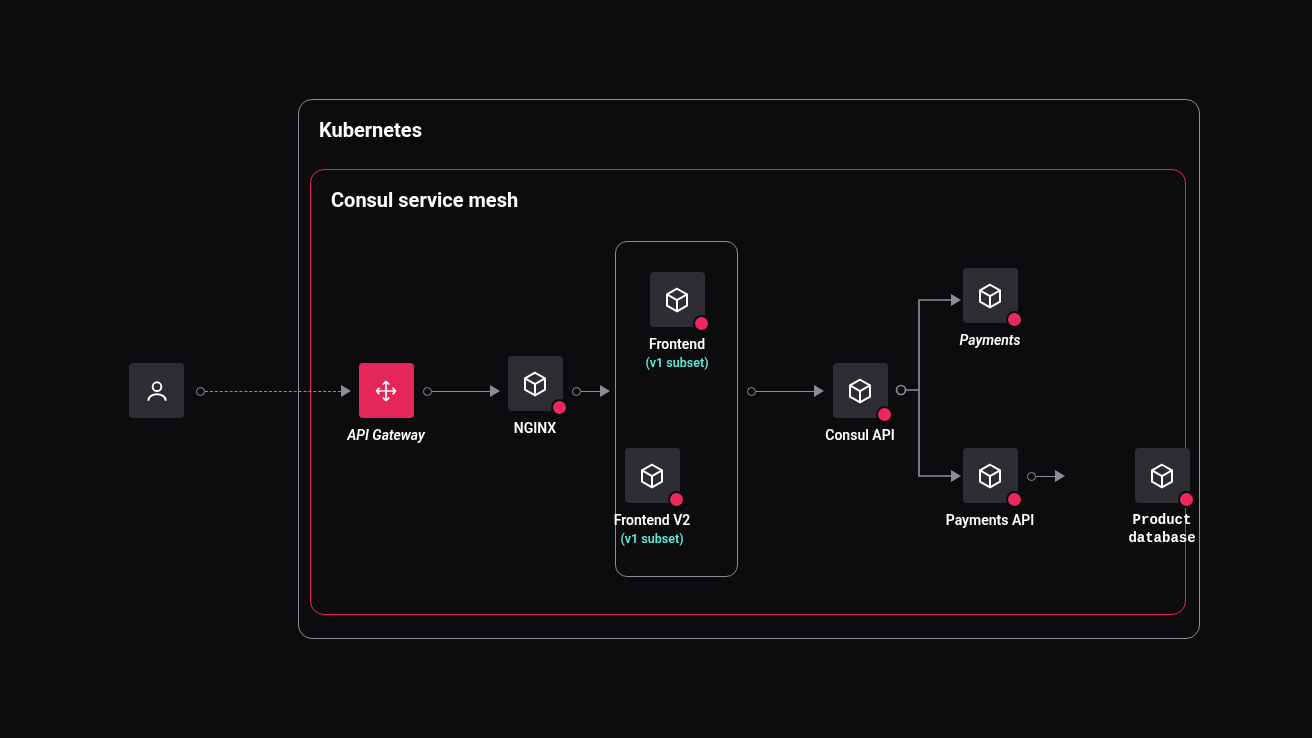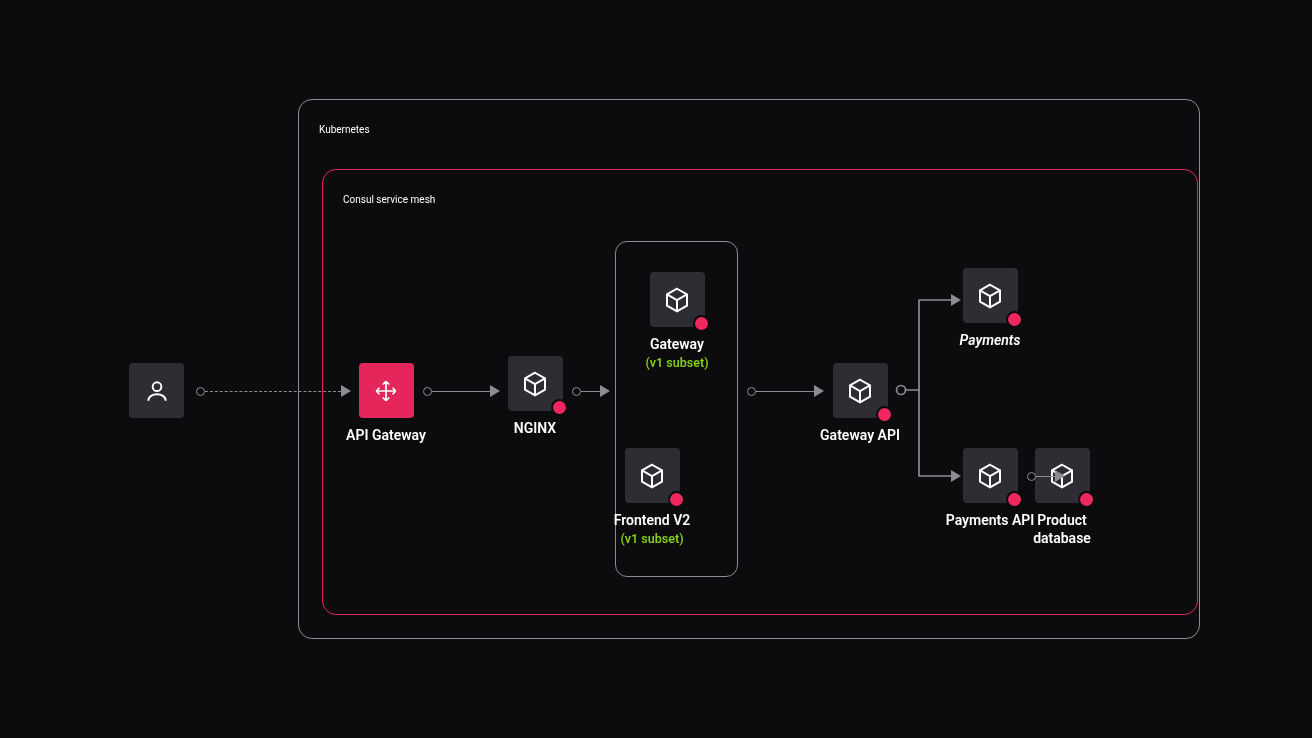--- a/index.html
+++ b/index.html
@@ -12,38 +12,37 @@
     color: #fff;
     position: relative;
     overflow: hidden;
   }
   .container-box {
     position: absolute;
     border-radius: 14px;
     padding: 18px 20px;
   }
   .container-label {
-    font-size: 10px;
-    font-weight: 400;
+    font-size: 20px;
+    font-weight: 700;
     color: #fff;
   }
   .kubernetes-box {
     left: 298px;
     top: 99px;
     width: 902px;
     height: 540px;
     border: 1.5px solid #8c8c94;
   }
   .mesh-box {
     left: 310px;
     top: 169px;
     width: 876px;
     height: 446px;
     border: 1.5px solid #e5265b;
-    margin-left: 12px;
   }
   .sub-box {
     position: absolute;
     border: 1.5px solid #8c8c94;
     border-radius: 12px;
   }
   .frontend-group {
     left: 615px;
     top: 241px;
     width: 123px;
@@ -67,21 +66,21 @@
   .node-icon.pink { background: #e5265b; }
   .node-label {
     margin-top: 8px;
     font-size: 14px;
     font-weight: 600;
     line-height: 1.3;
   }
   .node-sub {
     font-size: 12.5px;
     font-weight: 600;
-    color: #84cc16;
+    color: #5eead4;
     margin-top: 2px;
   }
   .dot {
     position: absolute;
     width: 13px;
     height: 13px;
     border-radius: 50%;
     background: #ee275f;
     right: -5px;
     bottom: -5px;
@@ -130,21 +129,21 @@
 
 <div class="node" style="left:129px; top:363px; width:55px;">
   <div class="node-icon">
     <svg width="26" height="26" viewBox="0 0 24 24">
         <circle cx="12" cy="8" r="4" fill="none" stroke="#fff" stroke-width="1.8"></circle>
         <path d="M4 21c0-4 4-6 8-6s8 2 8 6" fill="none" stroke="#fff" stroke-width="1.8"></path>
       </svg>
   </div>
 </div>
 
-<div class="node" style="left:336px; top:363px;">
+<div class="node" style="left:336px; top:363px;font-style:italic;">
   <div class="node-icon pink">
     <svg width="26" height="26" viewBox="0 0 24 24">
         <path d="M12 3v18M3 12h18M12 3l-3 3M12 3l3 3M12 21l-3-3M12 21l3-3M3 12l3-3M3 12l3 3M21 12l-3-3M21 12l-3 3" stroke="#fff" stroke-width="1.6" fill="none"></path>
       </svg>
   </div>
   <div class="node-label">API Gateway</div>
 </div>
 
 <div class="node" style="left:485px; top:356px;">
   <div class="node-icon">
@@ -158,21 +157,21 @@
 </div>
 
 <div class="node" style="left:627px; top:272px;">
   <div class="node-icon">
     <svg class="cube" width="30" height="30" viewBox="0 0 24 24">
         <path d="M12 3l8 4.5v9L12 21l-8-4.5v-9L12 3z"></path>
         <path d="M4 7.5L12 12l8-4.5M12 12v9"></path>
       </svg>
     <span class="dot"></span>
   </div>
-  <div class="node-label">Gateway</div>
+  <div class="node-label">Frontend</div>
   <div class="node-sub">(v1 subset)</div>
 </div>
 
 <div class="node" style="left:602px; top:448px;">
   <div class="node-icon">
     <svg class="cube" width="30" height="30" viewBox="0 0 24 24">
         <path d="M12 3l8 4.5v9L12 21l-8-4.5v-9L12 3z"></path>
         <path d="M4 7.5L12 12l8-4.5M12 12v9"></path>
       </svg>
     <span class="dot"></span>
@@ -182,21 +181,21 @@
 </div>
 
 <div class="node" style="left:810px; top:363px;">
   <div class="node-icon">
     <svg class="cube" width="30" height="30" viewBox="0 0 24 24">
         <path d="M12 3l8 4.5v9L12 21l-8-4.5v-9L12 3z"></path>
         <path d="M4 7.5L12 12l8-4.5M12 12v9"></path>
       </svg>
     <span class="dot"></span>
   </div>
-  <div class="node-label">Gateway API</div>
+  <div class="node-label">Consul API</div>
 </div>
 
 <div class="node" style="left:940px; top:268px;font-style:italic;">
   <div class="node-icon">
     <svg class="cube" width="30" height="30" viewBox="0 0 24 24">
         <path d="M12 3l8 4.5v9L12 21l-8-4.5v-9L12 3z"></path>
         <path d="M4 7.5L12 12l8-4.5M12 12v9"></path>
       </svg>
     <span class="dot"></span>
   </div>
@@ -207,21 +206,21 @@
   <div class="node-icon">
     <svg class="cube" width="30" height="30" viewBox="0 0 24 24">
         <path d="M12 3l8 4.5v9L12 21l-8-4.5v-9L12 3z"></path>
         <path d="M4 7.5L12 12l8-4.5M12 12v9"></path>
       </svg>
     <span class="dot"></span>
   </div>
   <div class="node-label">Payments API</div>
 </div>
 
-<div class="node" style="left:1012px; top:448px;">
+<div class="node" style="left:1112px; top:448px;font-family:Liberation Mono, monospace;">
   <div class="node-icon">
     <svg class="cube" width="30" height="30" viewBox="0 0 24 24">
         <path d="M12 3l8 4.5v9L12 21l-8-4.5v-9L12 3z"></path>
         <path d="M4 7.5L12 12l8-4.5M12 12v9"></path>
       </svg>
     <span class="dot"></span>
   </div>
   <div class="node-label">Product database</div>
 </div>
 

